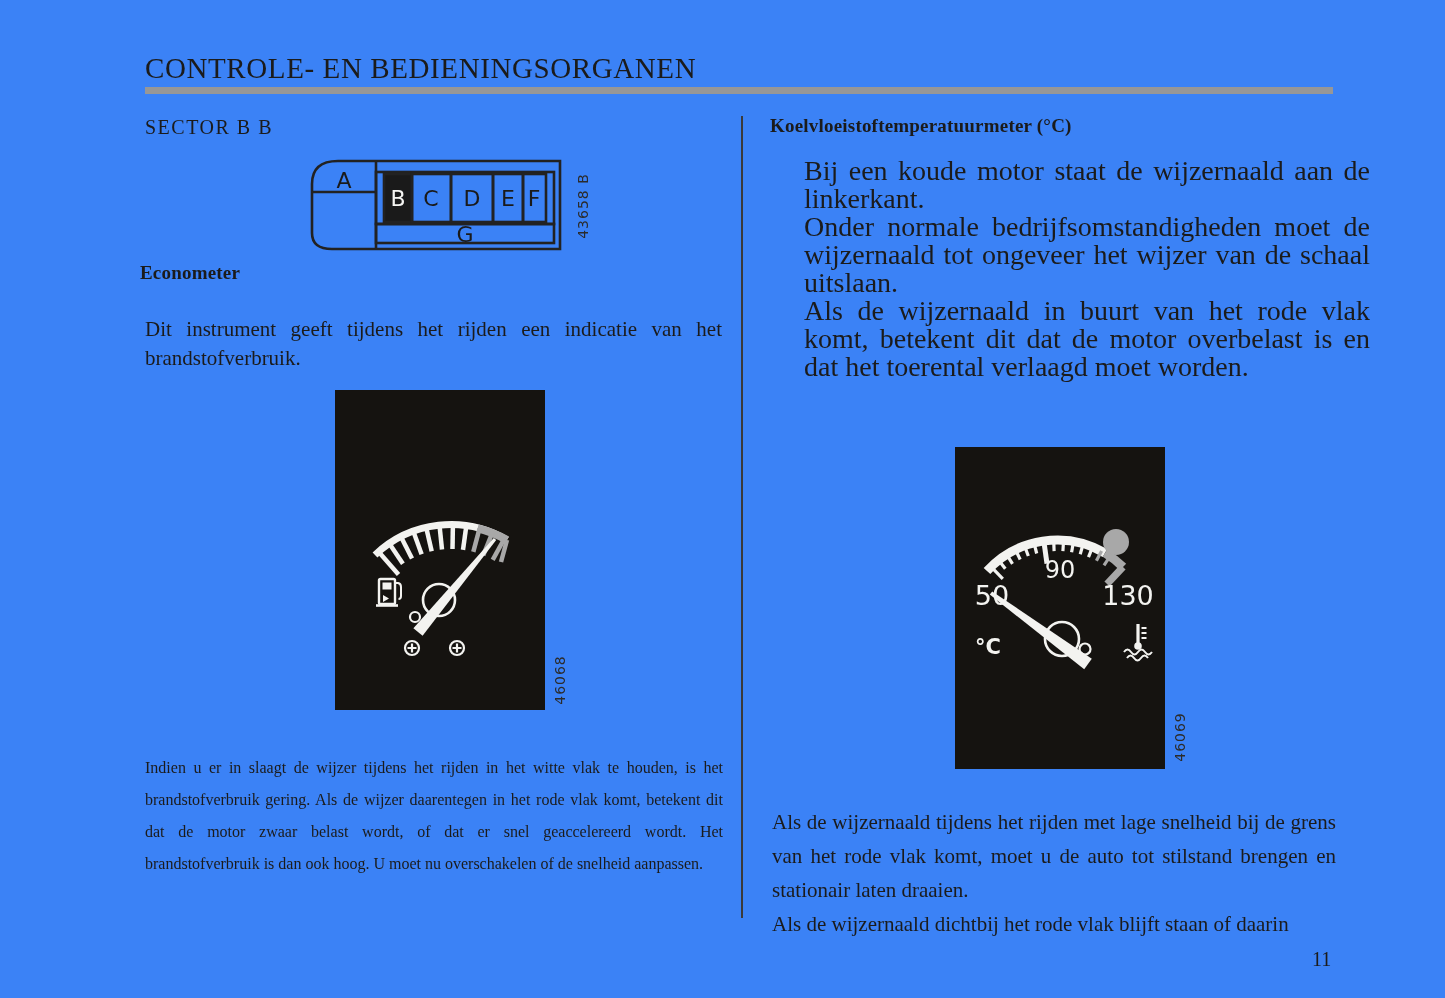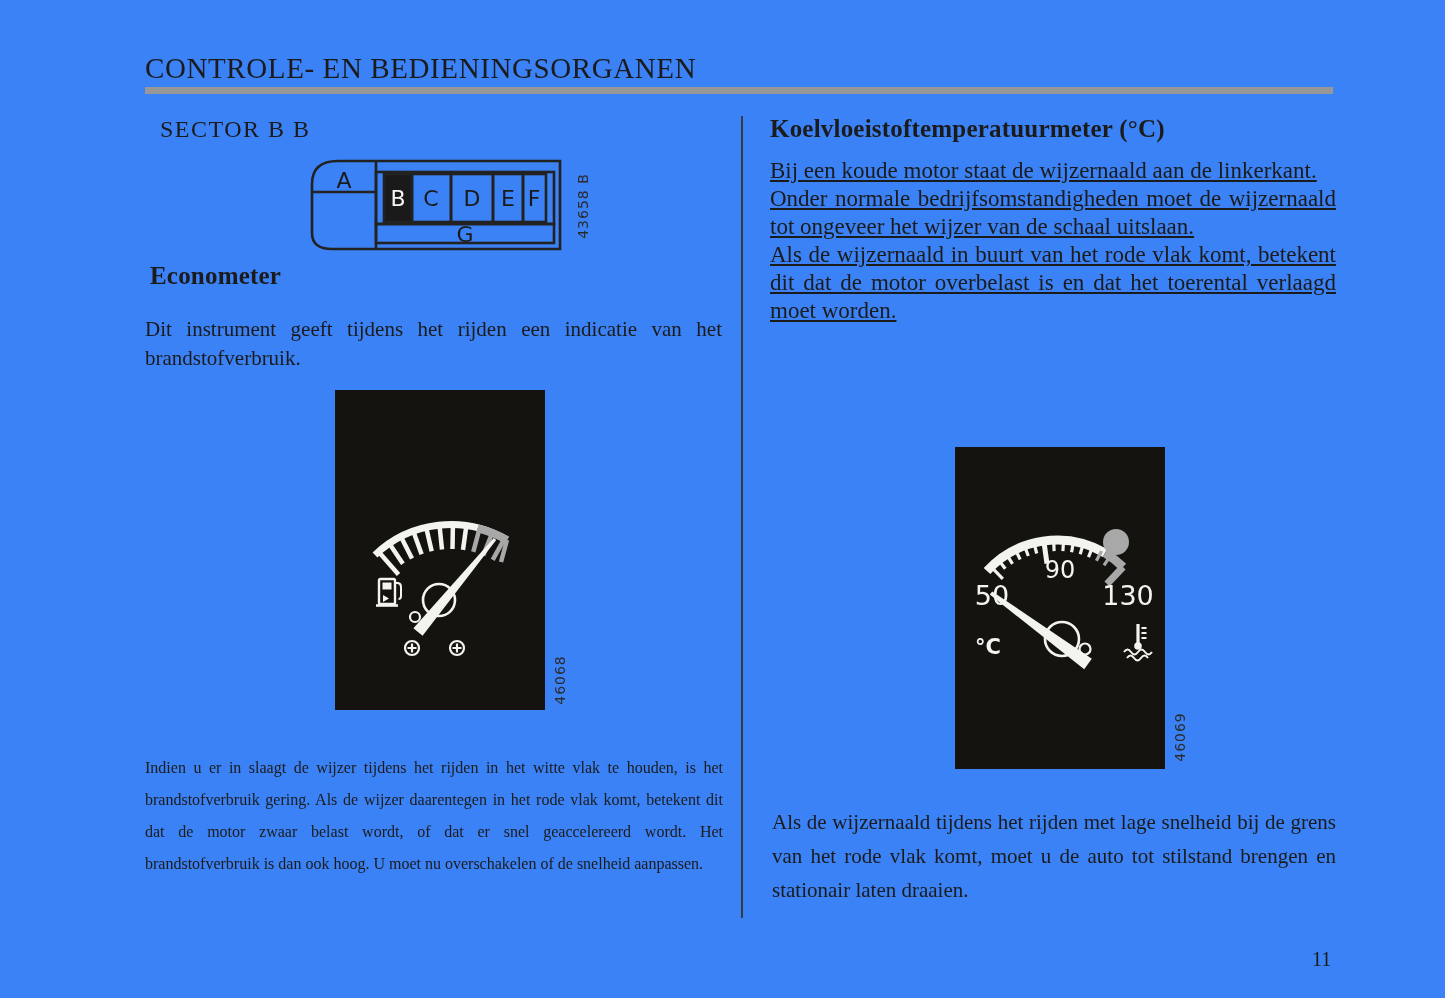--- a/index.html
+++ b/index.html
@@ -14,42 +14,42 @@
   }
   .abs{position:absolute;}
   .page-title{
     left:145px;top:52px;width:1100px;
     font-size:29px;letter-spacing:0.6px;font-weight:400;
   }
   .title-rule{
     left:145px;top:87px;width:1188px;height:7px;background:#979797;
   }
   .sector-label{
-    left:160px;top:116px;font-size:24px;letter-spacing:1.5px;
+    left:145px;top:116px;font-size:20px;letter-spacing:1.5px;
   }
   .diagram-svg{left:308px;top:158px;}
   .rotated-ref{
     width:110px;text-align:center;
     font-family:"DejaVu Sans", sans-serif;
     font-size:14px;color:#2b2b2b;letter-spacing:1px;
     transform:rotate(-90deg);
     white-space:nowrap;
   }
   .ref-diagram{left:528px;top:198px;}
   .ref-econ{left:505px;top:672px;}
   .ref-temp{left:1125px;top:729px;}
   .col-heading{
-    font-size:25px;font-weight:bold;letter-spacing:0.2px;
-  }
-  .econ-heading{left:150px;top:262px;}
+    font-size:19px;font-weight:bold;letter-spacing:0.2px;
+  }
+  .econ-heading{left:140px;top:262px;}
   .right-heading{left:770px;top:115px;}
   .body-block p{margin:0;text-align:justify;}
   .econ-intro{left:145px;top:315px;width:577px;font-size:21px;line-height:29px;}
   .econ-body{left:145px;top:752px;width:578px;font-size:16px;line-height:32px;}
-  .right-top{left:770px;top:157px;width:566px;font-size:23px;line-height:28px;text-decoration:underline;}
+  .right-top{left:804px;top:157px;width:566px;font-size:28px;line-height:28px;}
   .right-bottom{left:772px;top:805px;width:564px;font-size:21px;line-height:34px;}
   .figure{background:#151310;}
   .fig-econ{left:335px;top:390px;width:210px;height:320px;}
   .fig-temp{left:955px;top:447px;width:210px;height:322px;}
   .divider{left:741px;top:116px;width:2px;height:802px;background:#3a3a3a;}
   .page-number{left:1312px;top:948px;font-size:20px;text-align:right;}
   svg text{font-family:"DejaVu Sans", sans-serif;}
 </style>
 </head>
 <body>
@@ -198,17 +198,18 @@
 
     <circle cx="107" cy="192" r="17" fill="none" stroke="#f3f3f0" stroke-width="2.6"></circle>
     <circle cx="130" cy="202" r="5.5" fill="none" stroke="#f3f3f0" stroke-width="2.2"></circle>
 
     <polygon points="34.8,147.6 37.2,144.4 136.8,211.7 129.2,222.3" fill="#f3f3f0"></polygon>
   </svg>
   <div class="abs rotated-ref ref-temp">46069</div>
 
   <div class="abs body-block right-bottom">
     <p>Als de wijzernaald tijdens het rijden met lage snelheid bij de grens van het rode vlak komt, moet u de auto tot stilstand brengen en stationair laten draaien.</p>
+    <p>Als de wijzernaald dichtbij het rode vlak blijft staan of daarin</p>
   </div>
 
   <div class="abs page-number">11</div>
 
 </div>
 
 </body></html>

